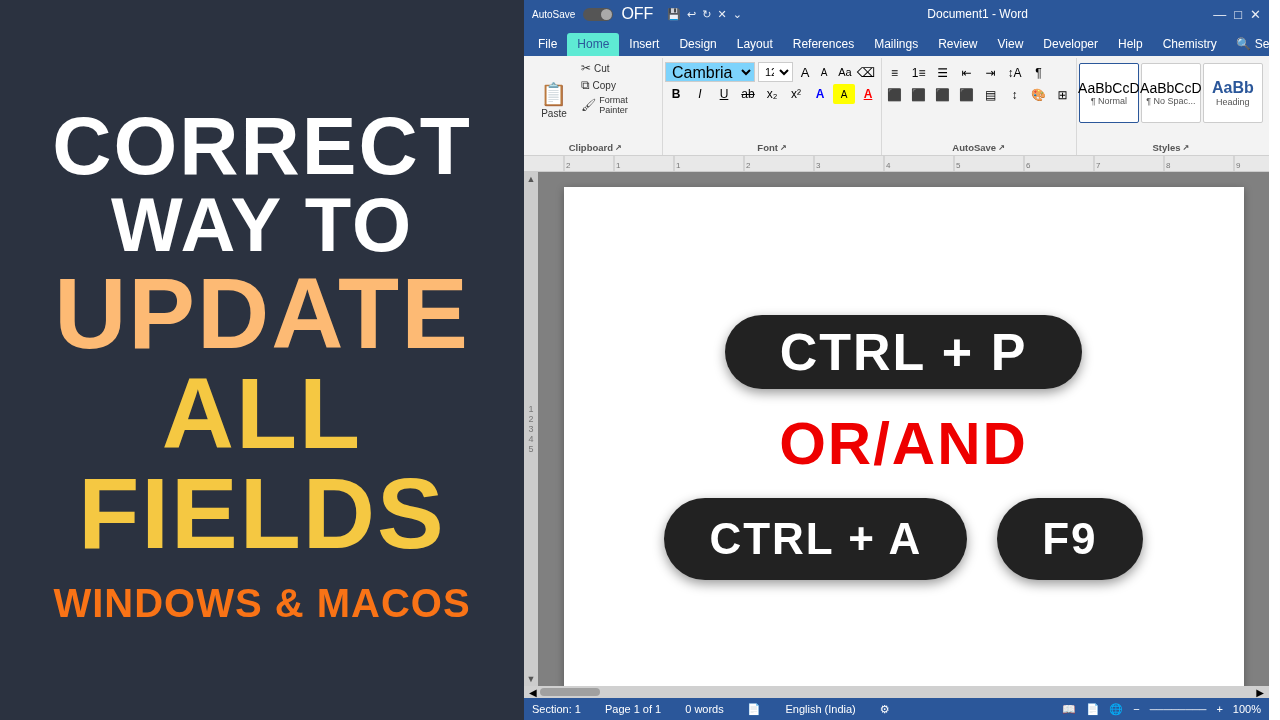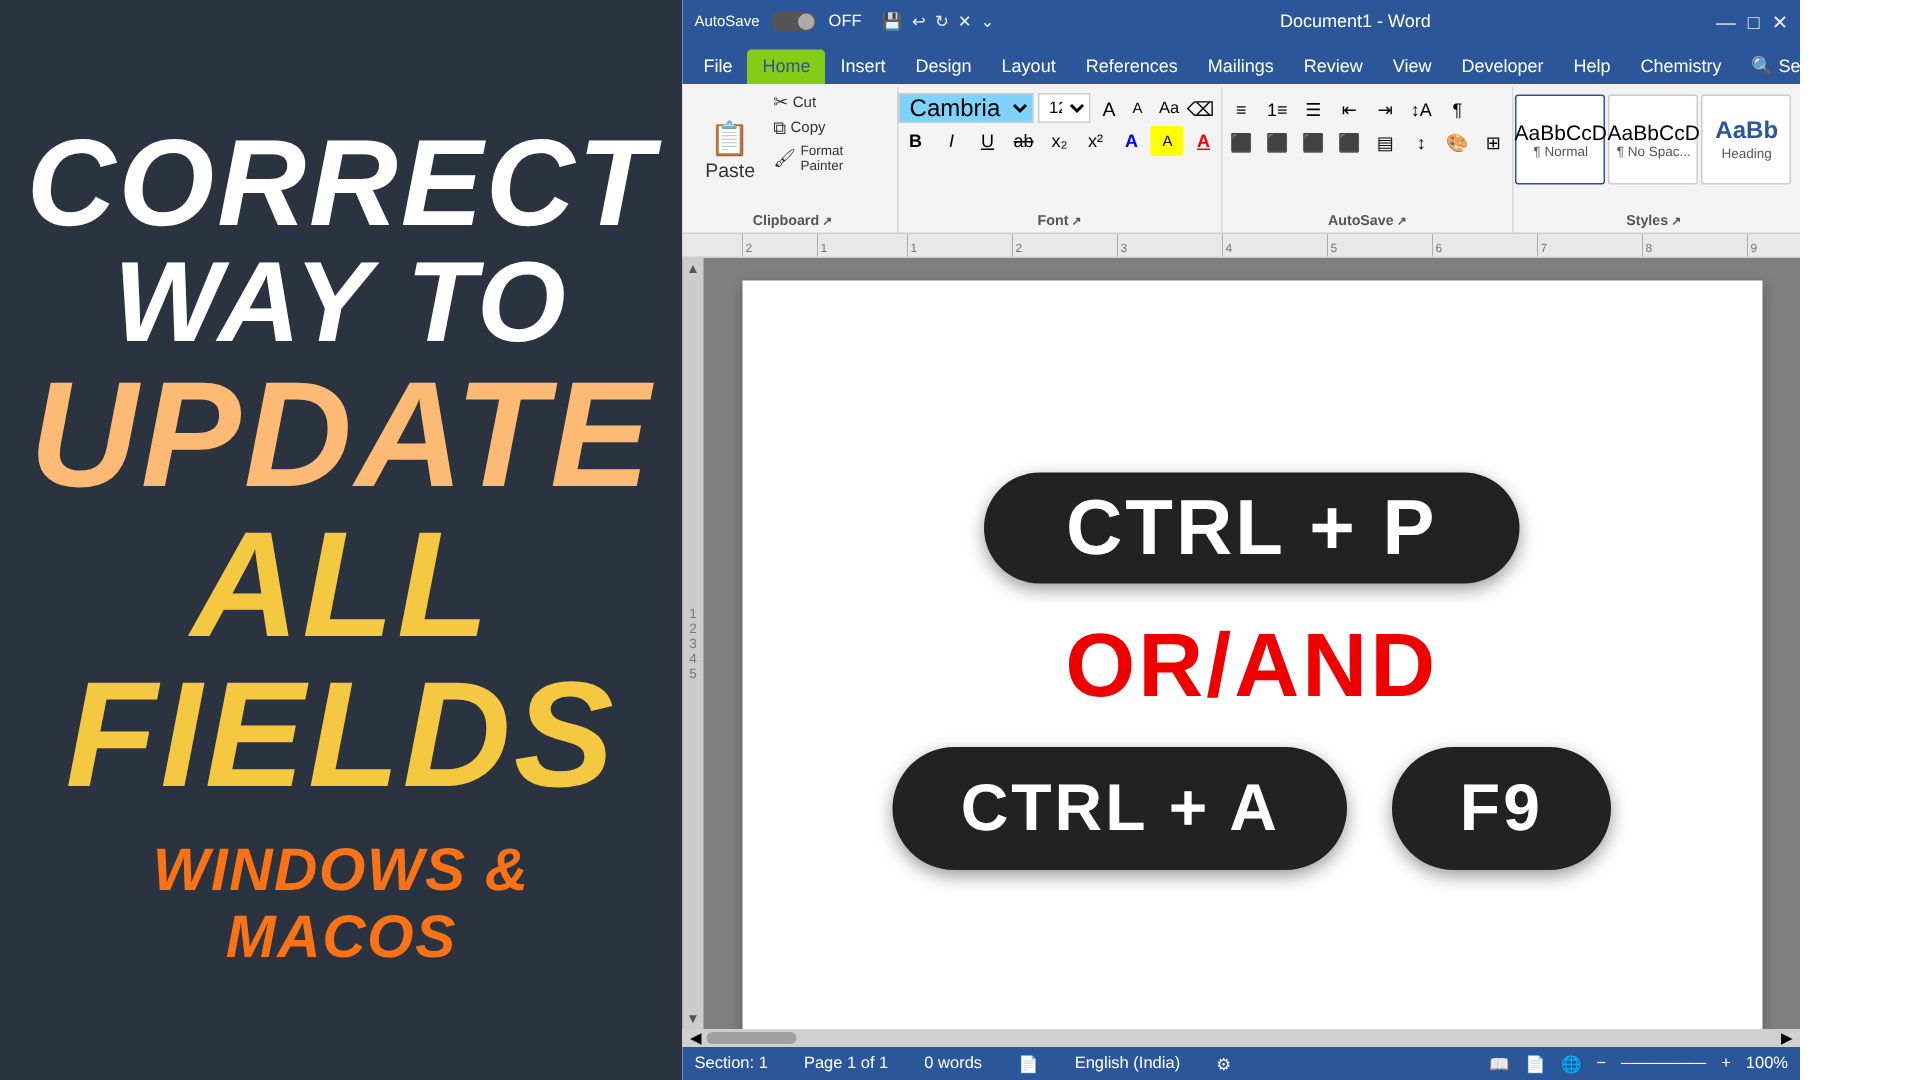--- a/index.html
+++ b/index.html
@@ -6,30 +6,29 @@
     body {
       width: 1280px;
       height: 720px;
       overflow: hidden;
       display: flex;
       font-family: 'Segoe UI', Arial, sans-serif;
     }
 
     
     .left-panel {
-      width: 455px;
+      width: 524px;
       height: 720px;
       background: #2b3240;
       display: flex;
       flex-direction: column;
       justify-content: center;
       align-items: center;
       padding: 30px 30px 20px 30px;
       flex-shrink: 0;
-      font-style: italic;
     }
     .left-panel .line1 {
       color: #ffffff;
       font-size: 82px;
       font-weight: 900;
       line-height: 1;
       text-align: center;
       letter-spacing: 2px;
     }
     .left-panel .line2 {
@@ -142,21 +141,21 @@
       flex-shrink: 0;
     }
     .ribbon-tab {
       padding: 4px 10px 5px;
       color: #fff;
       font-size: 12px;
       cursor: pointer;
       border-radius: 3px 3px 0 0;
     }
     .ribbon-tab.active {
-      background: #84cc16;
+      background: #5eead4;
       color: #2b579a;
       font-weight: 500;
     }
 
     
     .ribbon {
       height: 100px;
       background: #f3f3f3;
       border-bottom: 1px solid #d0d0d0;
       display: flex;
@@ -201,21 +200,21 @@
       font-size: 10px;
       color: #333;
       min-width: 32px;
     }
     .ribbon-btn-icon {
       font-size: 22px;
       line-height: 1;
       margin-bottom: 2px;
     }
     .ribbon-btn-label {
-      font-size: 13px;
+      font-size: 10px;
       text-align: left;
     }
     .small-btns {
       display: flex;
       flex-direction: column;
       gap: 1px;
     }
     .small-btn {
       display: flex;
       align-items: center;
@@ -470,21 +469,21 @@
 </div>
 
 <div class="right-panel">
 
   <div class="title-bar">
     <div class="title-bar-left">
       <span class="autosave-label">AutoSave</span>
       <div class="toggle-switch">
         <div class="toggle-knob"></div>
       </div>
-      <span style="color:#fff;font-size:11px;margin-left:2px;text-align:center;">OFF</span>
+      <span style="color:#fff;font-size:16px;margin-left:2px;text-align:center;">OFF</span>
       <span class="title-bar-icon" style="margin-left:8px;">💾</span>
       <span class="title-bar-icon">↩</span>
       <span class="title-bar-icon">↻</span>
       <span class="title-bar-icon">✕</span>
       <span class="title-bar-icon">⌄</span>
     </div>
     <div class="title-center-text">Document1 - Word</div>
     <div class="title-bar-icons">
       <span class="title-bar-icon">—</span>
       <span class="title-bar-icon">□</span>

